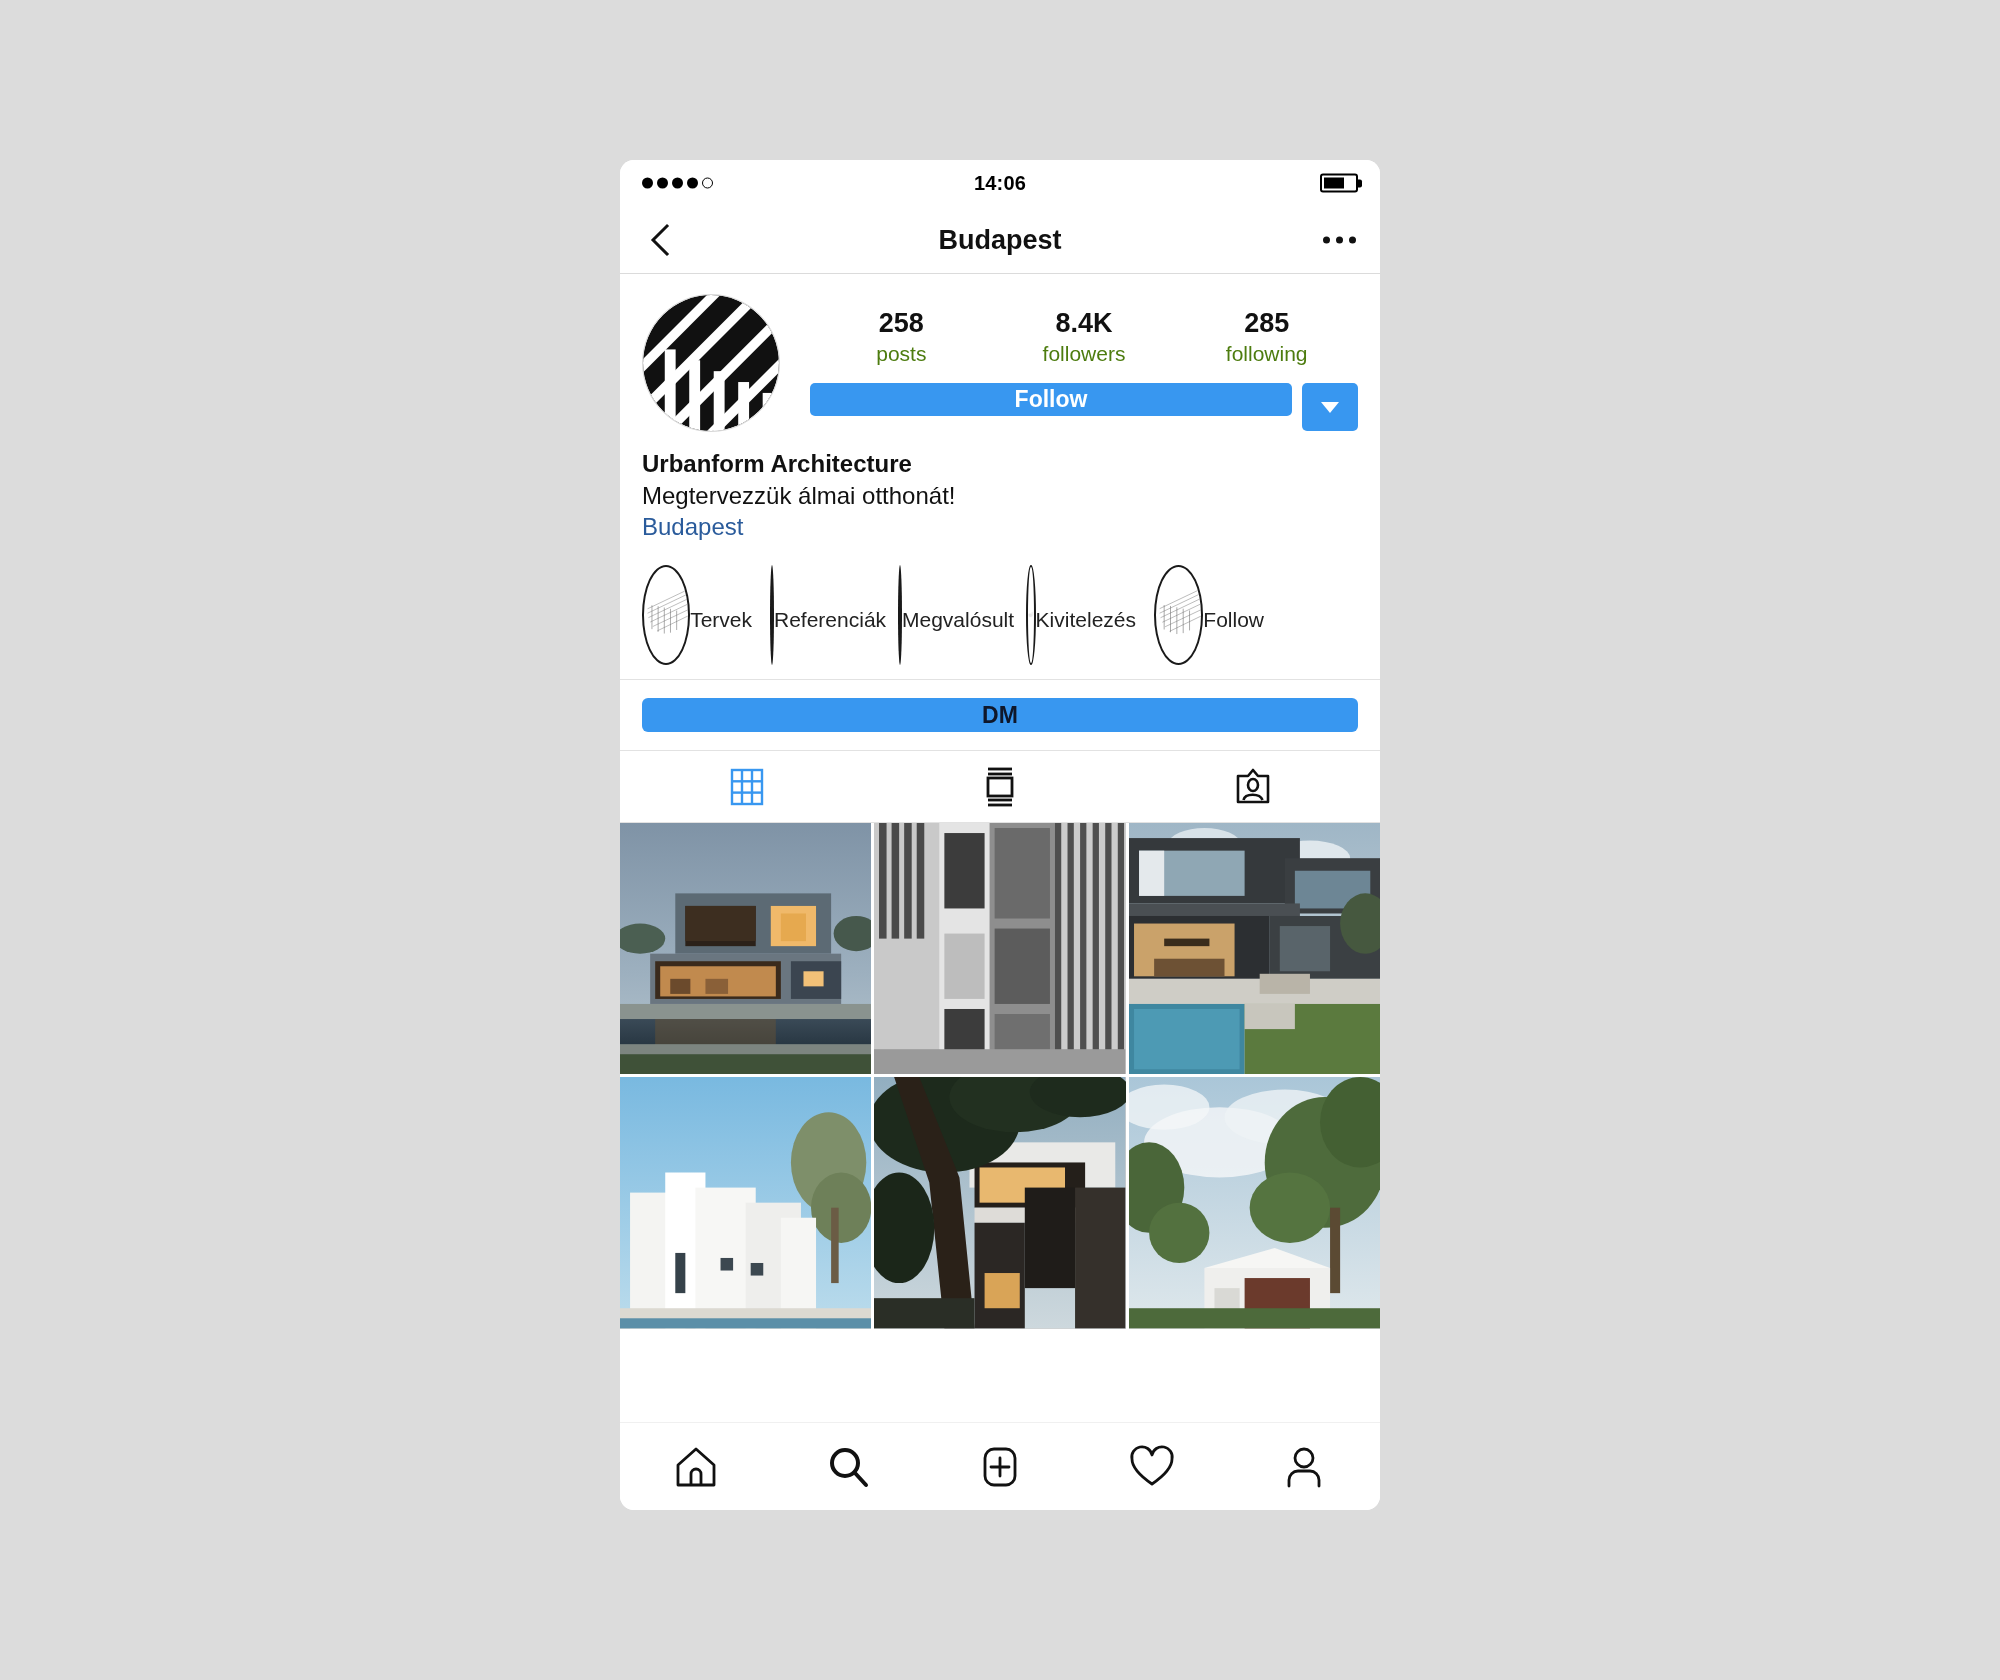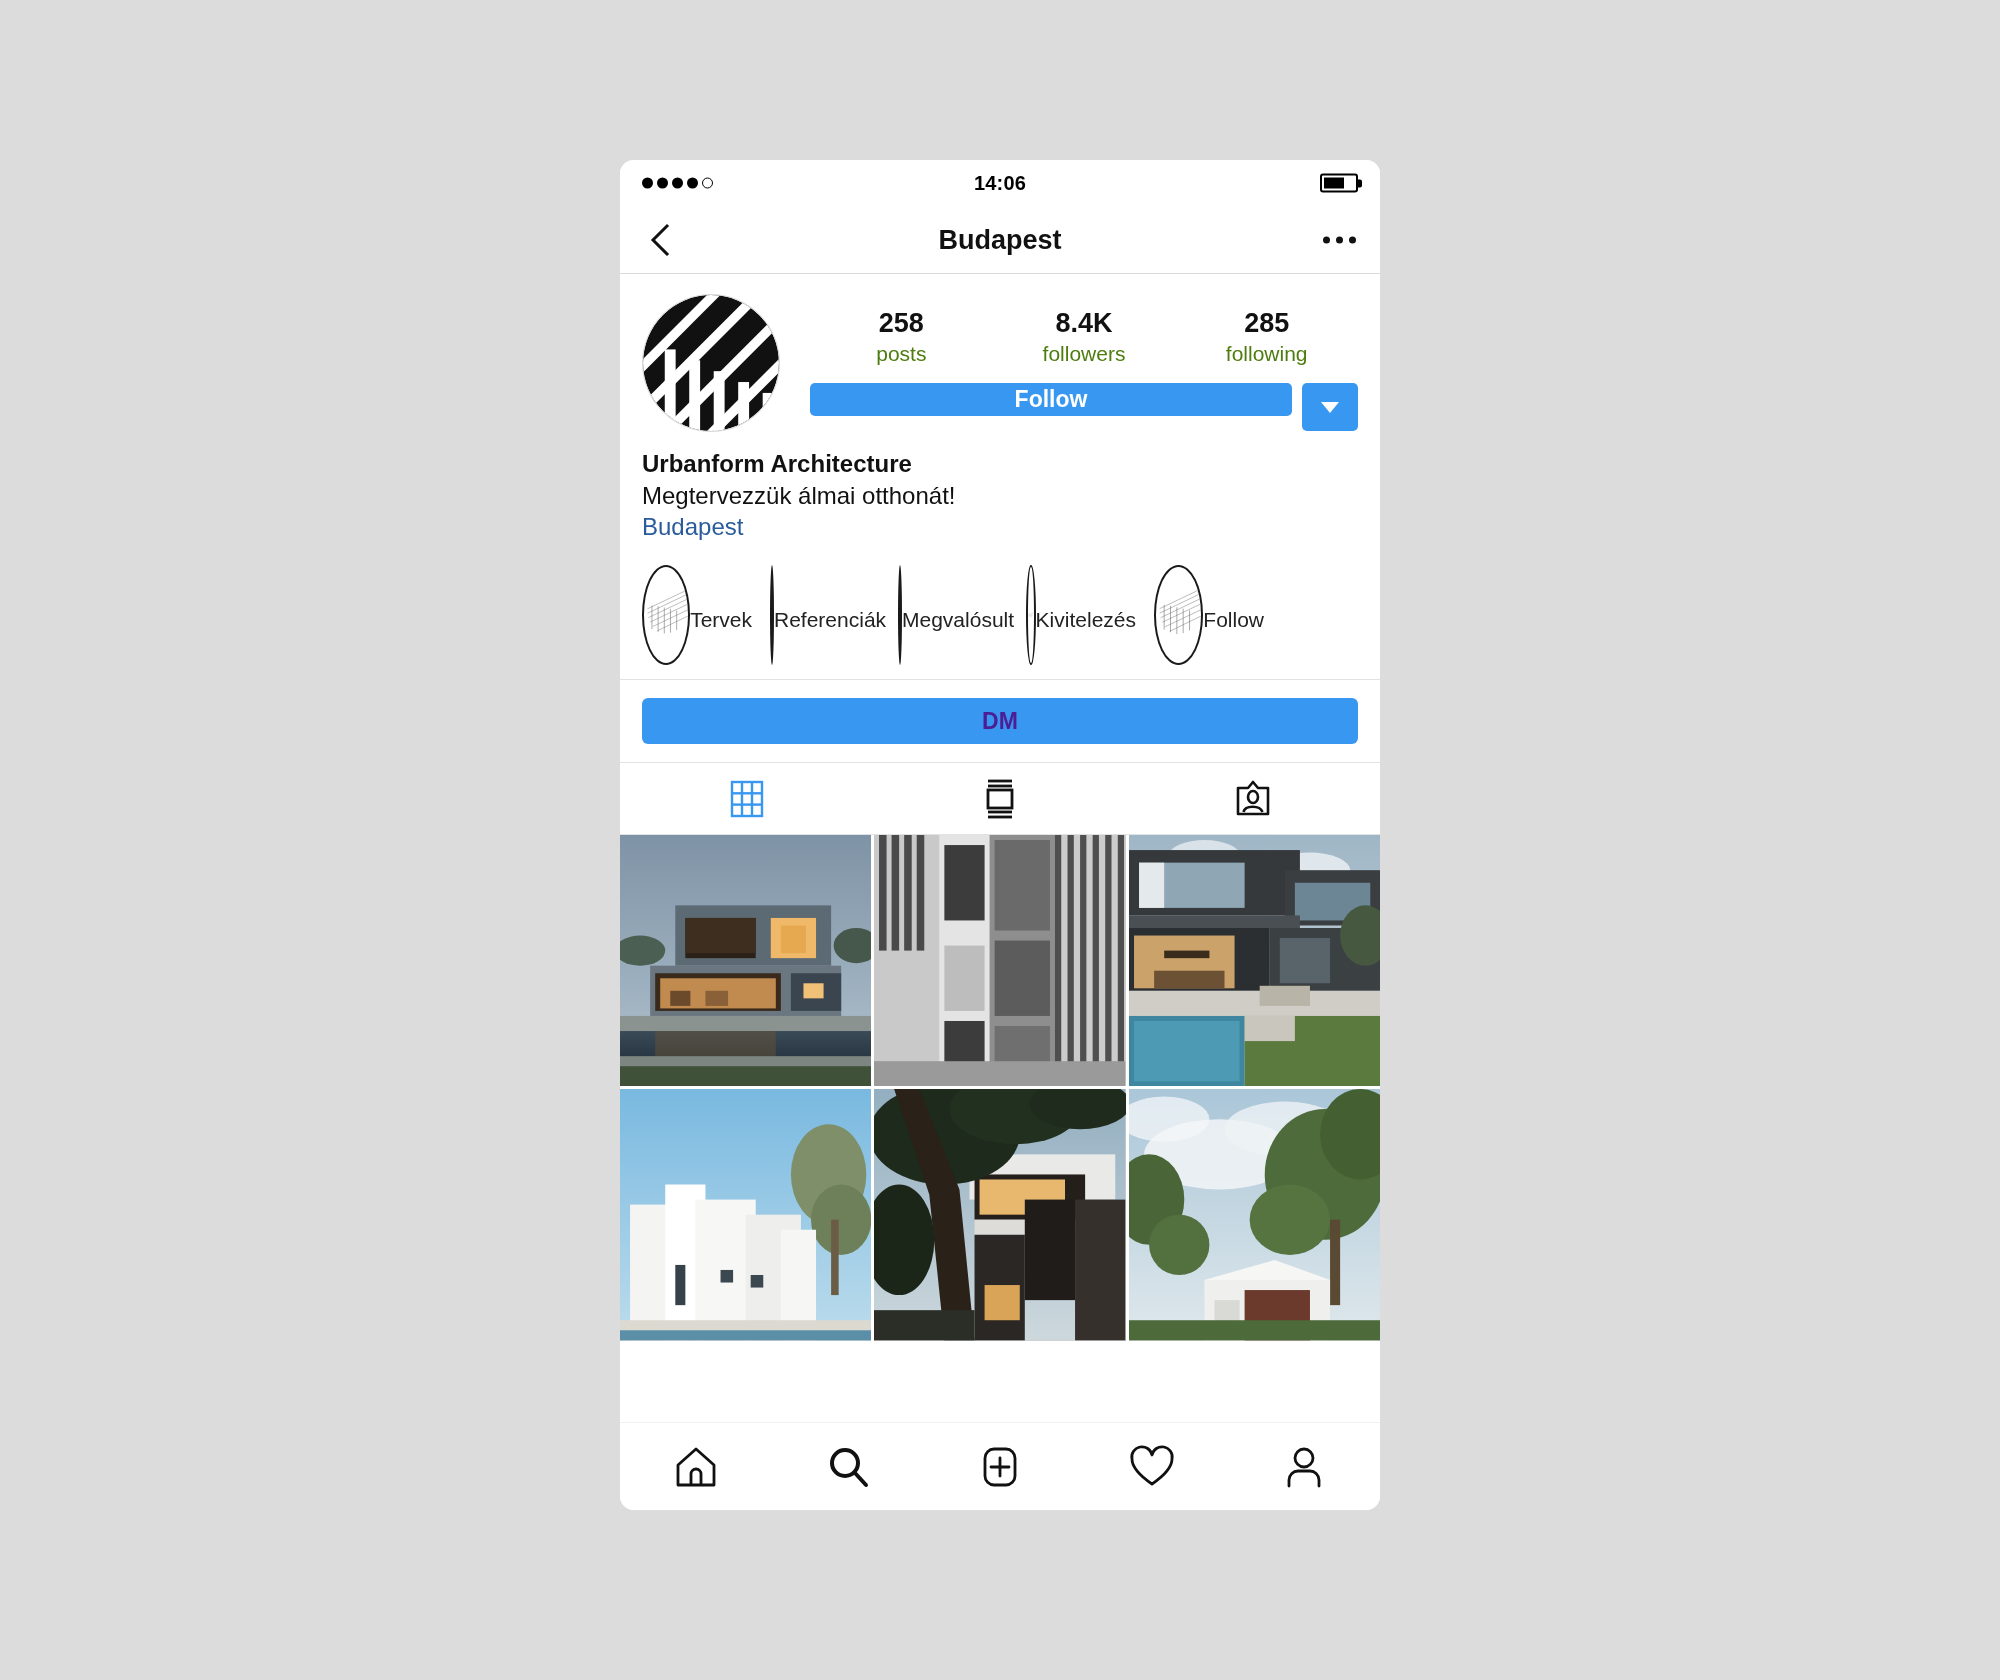--- a/index.html
+++ b/index.html
@@ -300,24 +300,24 @@
 
   
   .contact-row {
     display: flex;
     gap: 20px;
     padding: 18px 22px 18px 22px;
     border-bottom: 1.5px solid #e2e2e2;
   }
   .btn-contact {
     flex: 1 1 0;
-    height: 46px;
+    height: 34px;
     background: #3897f0;
     border-radius: 6px;
-    color: #4c1d95;
+    color: #0f172a;
     font-size: 23px;
     font-weight: 700;
     display: flex;
     align-items: center;
     justify-content: center;
     cursor: pointer;
     border: none;
     font-family: inherit;
   }
 

